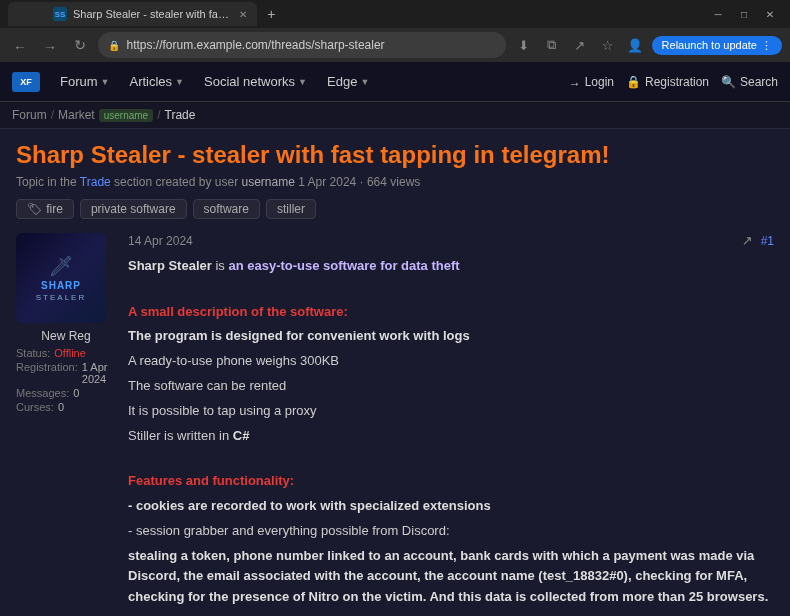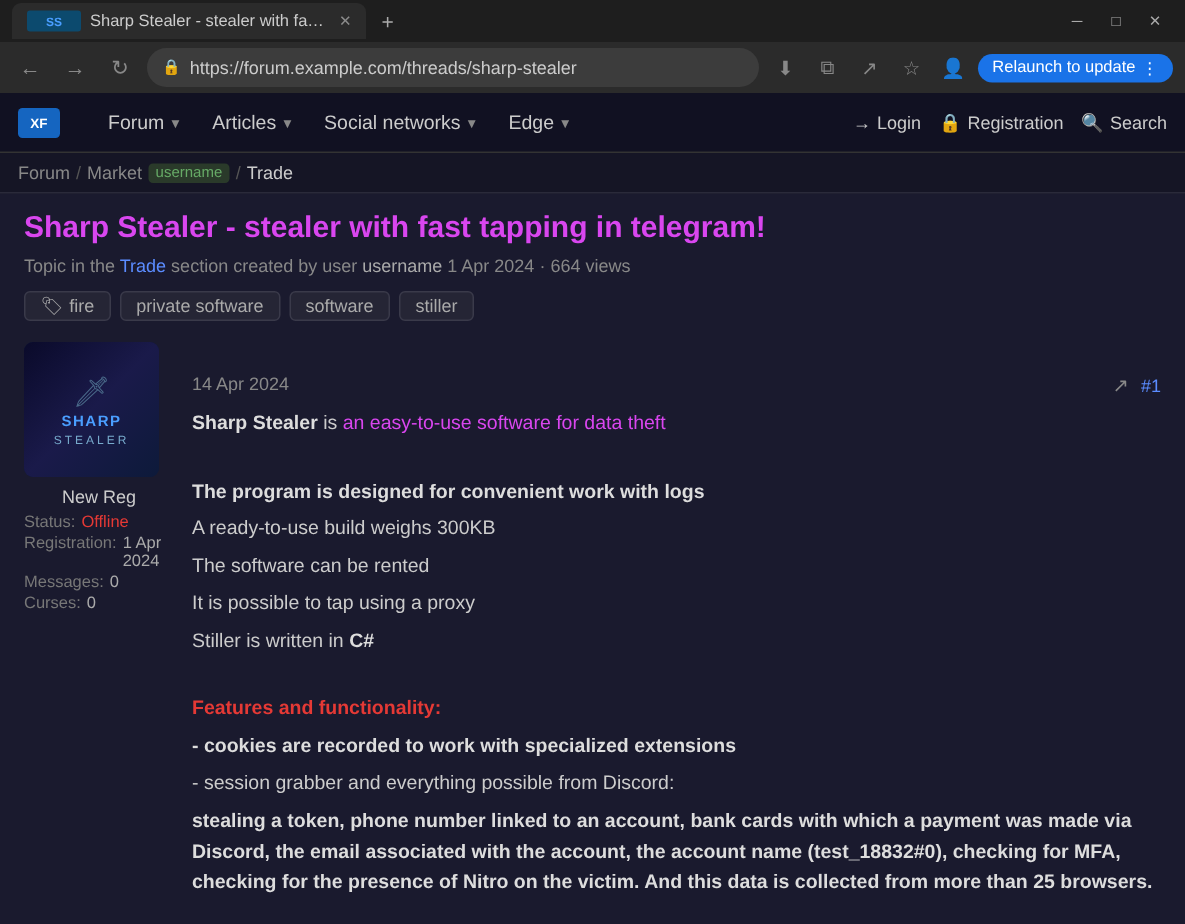--- a/index.html
+++ b/index.html
@@ -3,86 +3,86 @@
   <meta charset="utf-8">
   <style>
     * { margin: 0; padding: 0; box-sizing: border-box; }
     body { font-family: Arial, sans-serif; font-size: 13px; background: #1a1a2e; color: #ccc; width: 790px; height: 616px; overflow: hidden; }
 
     
     .browser-chrome { background: #2b2b2b; width: 100%; }
     .browser-titlebar { display: flex; align-items: center; justify-content: space-between; padding: 4px 8px; background: #1e1e1e; height: 28px; }
     .browser-titlebar-left { display: flex; align-items: center; gap: 4px; }
     .browser-tab { display: flex; align-items: center; background: #2b2b2b; border-radius: 6px 6px 0 0; padding: 4px 10px; font-size: 11px; color: #ccc; gap: 6px; height: 24px; }
-    .browser-tab .favicon { width: 36px; height: 14px; background: #0c4a6e; border-radius: 2px; display: flex; align-items: center; justify-content: center; font-size: 8px; }
+    .browser-tab .favicon { width: 14px; height: 14px; background: #0c4a6e; border-radius: 2px; display: flex; align-items: center; justify-content: center; font-size: 8px; margin-left: 35px; }
     .browser-tab .tab-title { max-width: 160px; overflow: hidden; white-space: nowrap; text-overflow: ellipsis; }
     .browser-tab .close-tab { opacity: 0.6; font-size: 10px; cursor: pointer; }
     .new-tab-btn { width: 20px; height: 20px; display: flex; align-items: center; justify-content: center; color: #aaa; font-size: 14px; cursor: pointer; }
     .titlebar-controls { display: flex; gap: 2px; align-items: center; }
     .titlebar-control { width: 24px; height: 20px; display: flex; align-items: center; justify-content: center; color: #aaa; font-size: 10px; cursor: pointer; background: transparent; border: none; }
 
     .browser-toolbar { display: flex; align-items: center; gap: 6px; padding: 4px 8px; background: #2b2b2b; height: 34px; }
     .nav-btn { width: 24px; height: 24px; display: flex; align-items: center; justify-content: center; color: #888; font-size: 14px; cursor: pointer; border-radius: 50%; }
     .address-bar { flex: 1; background: #3c3c3c; border-radius: 20px; height: 26px; display: flex; align-items: center; padding: 0 10px; gap: 6px; }
     .lock-icon { color: #aaa; font-size: 10px; }
     .address-text { flex: 1; color: #ccc; font-size: 12px; overflow: hidden; white-space: nowrap; text-overflow: ellipsis; }
     .toolbar-actions { display: flex; gap: 4px; align-items: center; }
     .toolbar-btn { width: 24px; height: 24px; display: flex; align-items: center; justify-content: center; color: #888; font-size: 13px; cursor: pointer; border-radius: 4px; }
     .relaunch-btn { background: #1a73e8; color: white; border: none; border-radius: 14px; padding: 3px 10px; font-size: 11px; cursor: pointer; display: flex; align-items: center; gap: 4px; }
 
     
     .site { background: #1a1a2e; height: calc(616px - 62px); overflow-y: auto; overflow-x: hidden; }
 
     
     .site-nav { background: #111122; padding: 0 12px; display: flex; align-items: center; gap: 4px; height: 40px; border-bottom: 1px solid #333; }
-    .nav-logo { width: 28px; height: 20px; background: #1565c0; border-radius: 3px; display: flex; align-items: center; justify-content: center; color: white; font-size: 9px; font-weight: bold; margin-right: 20px; }
+    .nav-logo { width: 28px; height: 20px; background: #1565c0; border-radius: 3px; display: flex; align-items: center; justify-content: center; color: white; font-size: 9px; font-weight: bold; margin-right: 8px; }
     .nav-item { display: flex; align-items: center; gap: 3px; color: #ccc; font-size: 13px; cursor: pointer; padding: 0 8px; height: 40px; }
     .nav-item .chevron { font-size: 9px; color: #888; }
     .nav-spacer { flex: 1; }
     .nav-actions { display: flex; align-items: center; gap: 12px; }
     .nav-action { display: flex; align-items: center; gap: 4px; color: #ccc; font-size: 12px; cursor: pointer; }
 
     
     .breadcrumb { background: #151525; padding: 6px 12px; font-size: 12px; color: #888; display: flex; align-items: center; gap: 4px; border-bottom: 1px solid #2a2a3a; }
     .breadcrumb a { color: #888; text-decoration: none; }
     .breadcrumb-sep { color: #555; }
     .breadcrumb-current { color: #ccc; }
     .breadcrumb-badge { background: #2a2a3a; color: #aaa; font-size: 10px; padding: 1px 6px; border-radius: 3px; }
 
     
     .page-content { padding: 12px 16px; max-width: 790px; }
-    .post-title { font-size: 20px; color: #d946ef; margin-bottom: 6px; font-weight: bold; }
+    .post-title { font-size: 24px; color: #f97316; margin-bottom: 6px; font-weight: bold; }
     .post-meta { font-size: 12px; color: #888; margin-bottom: 10px; }
     .post-meta a { color: #5b8cff; text-decoration: none; }
     .post-meta span { color: #888; }
 
     
     .tags { display: flex; gap: 6px; margin-bottom: 14px; flex-wrap: wrap; }
     .tag { background: #252535; border: 1px solid #3a3a4a; color: #aaa; border-radius: 4px; padding: 2px 10px; font-size: 12px; cursor: pointer; display: flex; align-items: center; gap: 4px; }
 
     
     .post-area { display: flex; gap: 12px; }
     .post-author { width: 100px; flex-shrink: 0; }
     .author-avatar { width: 90px; height: 90px; background: #0d1a3a; border-radius: 6px; overflow: hidden; margin-bottom: 6px; display: flex; align-items: center; justify-content: center; }
     .author-name { font-size: 12px; color: #ccc; text-align: center; margin-bottom: 4px; }
     .author-info { font-size: 11px; color: #888; }
     .author-info-row { display: flex; gap: 4px; margin-bottom: 2px; }
     .author-info-label { color: #777; }
     .author-info-value { color: #aaa; }
     .author-status { color: #e53935; }
 
     .post-body { flex: 1; }
-    .post-header { display: flex; justify-content: space-between; margin-bottom: 8px; margin-top: 21px; }
+    .post-header { display: flex; justify-content: space-between; align-items: center; margin-bottom: 8px; }
     .post-date { font-size: 12px; color: #888; }
     .post-actions { display: flex; gap: 8px; align-items: center; }
     .post-num { color: #5b8cff; font-size: 12px; }
     .share-icon { color: #888; cursor: pointer; font-size: 13px; }
 
     .post-content { font-size: 13px; color: #ccc; line-height: 1.6; }
-    .post-content .highlight-blue { color: #d946ef; }
+    .post-content .highlight-blue { color: #c4b5fd; font-weight: bold; }
     .post-content .highlight-red { color: #e53935; font-weight: bold; }
     .post-content .bold { font-weight: bold; color: #ddd; }
     .post-content p { margin-bottom: 4px; }
 
     
     .site::-webkit-scrollbar { width: 8px; }
     .site::-webkit-scrollbar-track { background: #1a1a2e; }
     .site::-webkit-scrollbar-thumb { background: #444; border-radius: 4px; }
 
     .sharp-stealer-img {
@@ -253,22 +253,23 @@
           </div>
         </div>
 
         <div class="post-content">
           <p>
             <strong class="bold">Sharp Stealer</strong>
             <span> is </span>
             <span class="highlight-blue">an easy-to-use software for data theft</span>
           </p>
           <br>
+          <p><span class="highlight-red">A small description of the software:</span></p>
           <p><strong class="bold">The program is designed for convenient work with logs</strong></p>
-          <p>A ready-to-use build weighs 300KB</p>
+          <p>A ready-to-use phone weighs 300KB</p>
           <p>The software can be rented</p>
           <p>It is possible to tap using a proxy</p>
           <p>Stiller is written in <strong class="bold">C#</strong></p>
           <br>
           <p><span class="highlight-red">Features and functionality:</span></p>
           <p><strong class="bold">- cookies are recorded to work with specialized extensions</strong></p>
           <p>- session grabber and everything possible from Discord:</p>
           <p><strong class="bold">stealing a token, phone number linked to an account, bank cards with which a payment was made via Discord, the email associated with the account, the account name (test_18832#0), checking for MFA, checking for the presence of Nitro on the victim. And this data is collected from more than 25 browsers.</strong></p>
           
           

